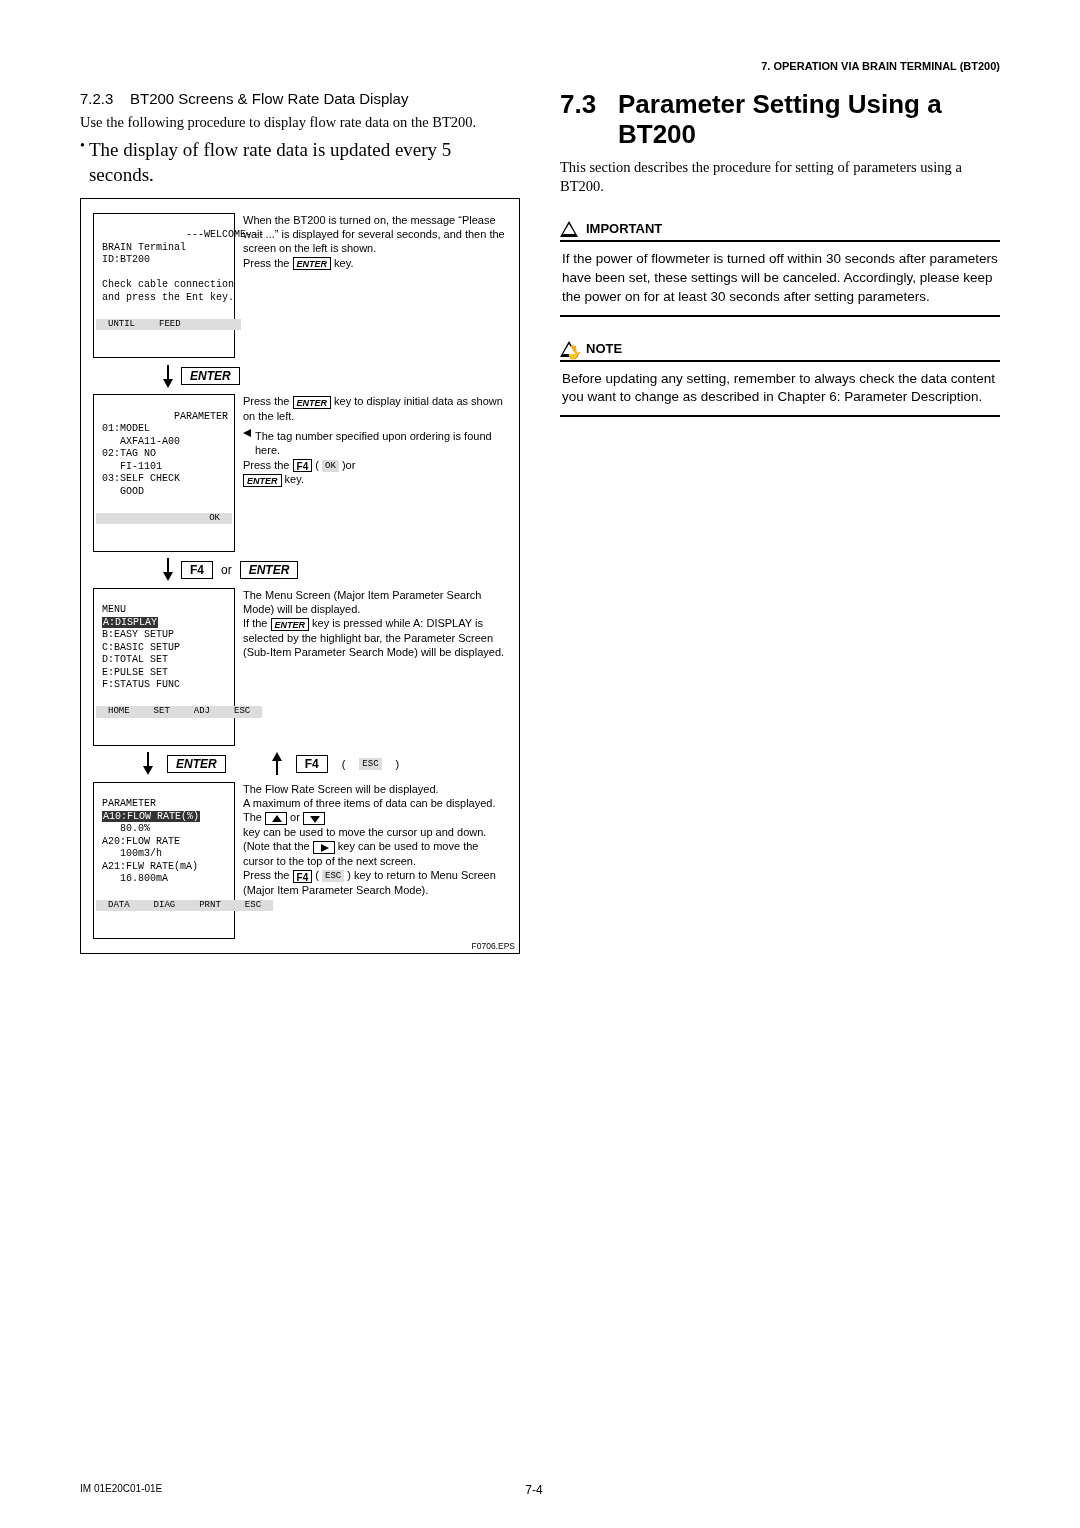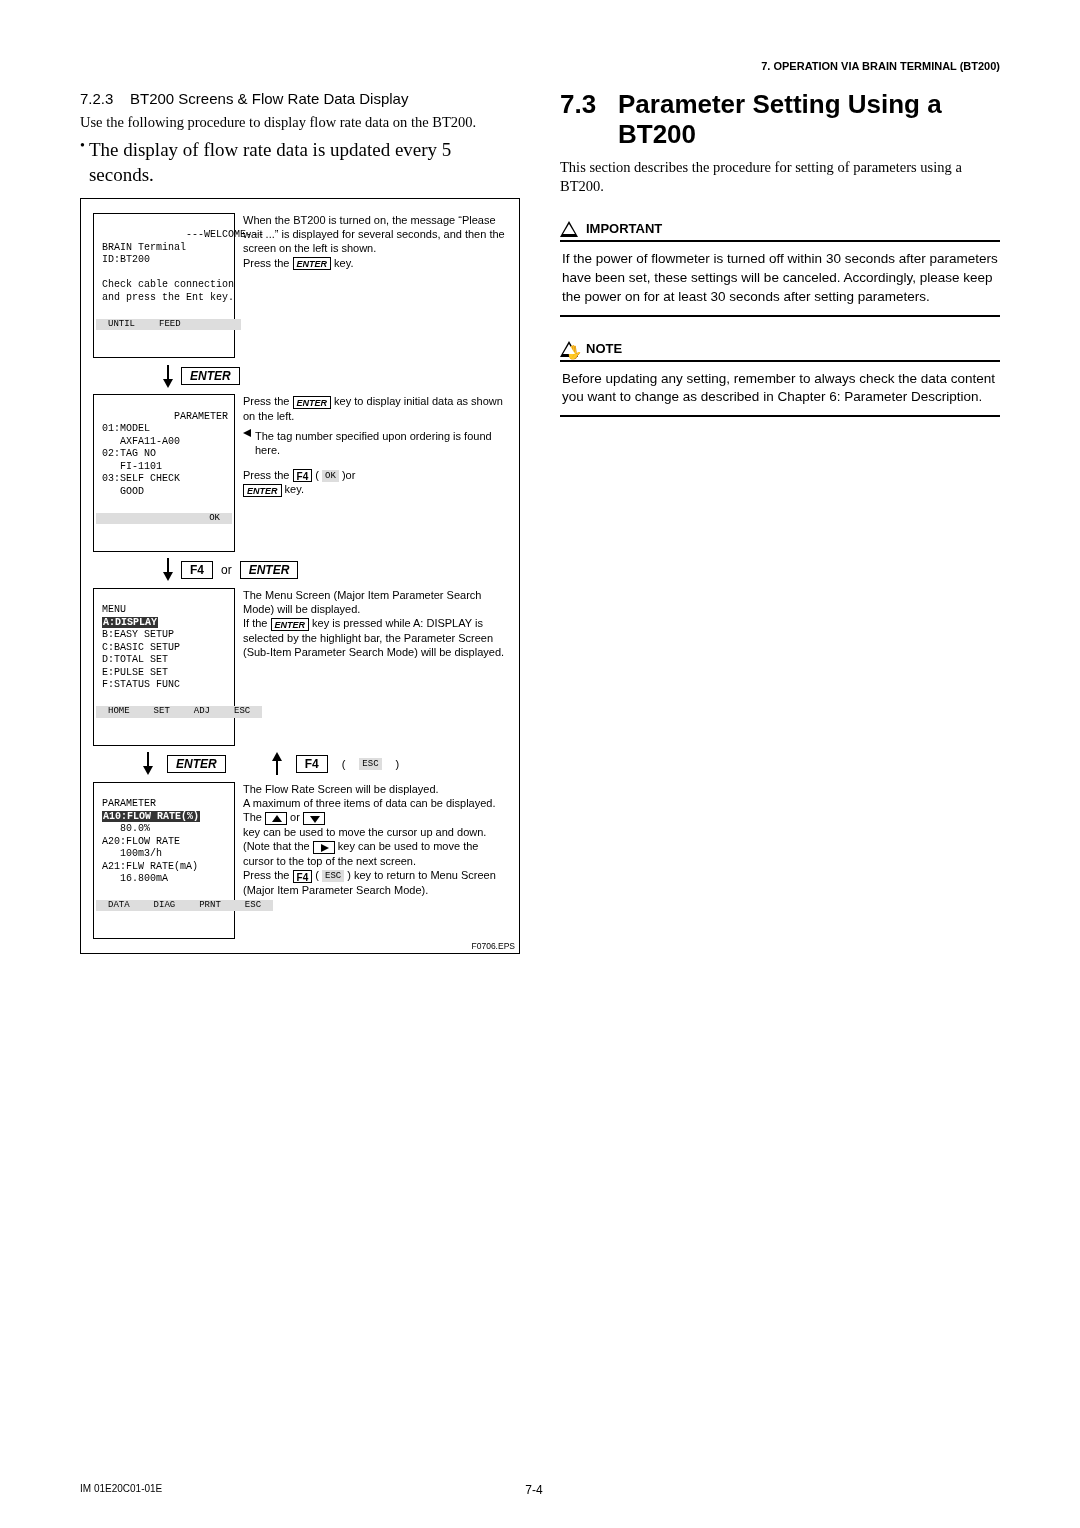--- a/index.html
+++ b/index.html
@@ -65,21 +65,21 @@
   }
   .screen-softkeys .sk {
     flex:1;
     text-align:center;
     background:#ddd;
     border:0;
     padding:0 12px;
   }
   .screen-softkeys .sk.blank { background:#ddd; }
   .screen-softkeys .sk.txt { background:#ddd; }
-  .screen-hl { background:#333; color:#fff; padding:0 1px;font-weight:bold;}
+  .screen-hl { background:#333; color:#fff; padding:0 1px;}
   .desc { flex:1; font-size: 11px; line-height:1.3; }
   .key-box {
     display:inline-block;
     border:1px solid #000;
     font-size:9px;
     padding:0 3px;
     font-weight:bold;
     font-style: italic;
     height:13px;
     line-height:13px;
@@ -280,21 +280,21 @@
           </div>
         </div>
         <div class="desc">
           <span>Press the</span>
           <span class="key-box">ENTER</span>
           <span>key to display initial data as shown on the left.</span>
           <div style="margin-top:6px; display:flex; align-items:flex-start; gap:4px;">
             <span class="arrow-left-sm"></span>
             <span>The tag number specified upon ordering is found here.</span>
           </div>
-          <div style="margin-top:10px;">
+          <div style="margin-top:0;">
             <span>Press the</span>
             <span class="key-box plain">F4</span>
             <span class="f4paren">(</span>
             <span class="soft-label">OK</span>
             <span class="f4paren">)</span><span>or</span>
             <br>
             <span class="key-box">ENTER</span>
             <span>key.</span>
           </div>
         </div>

